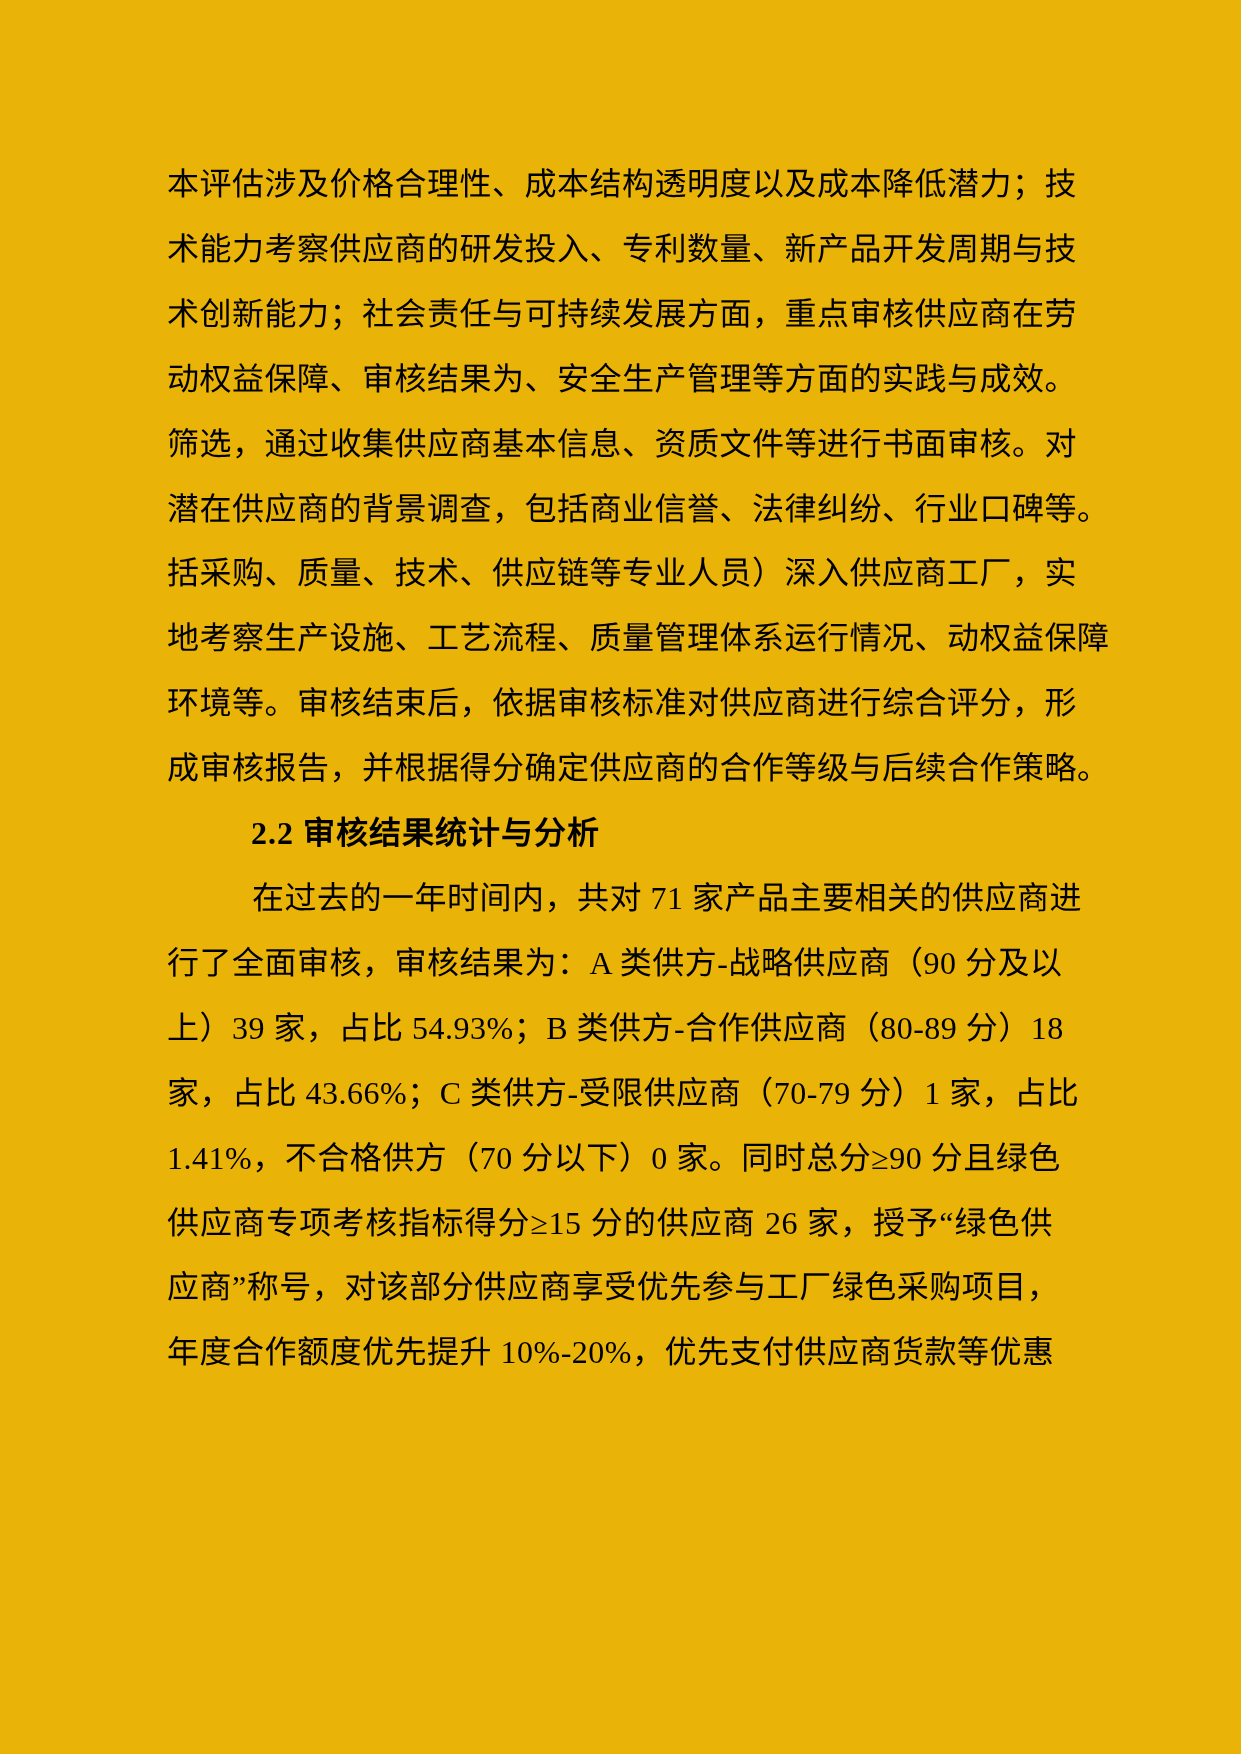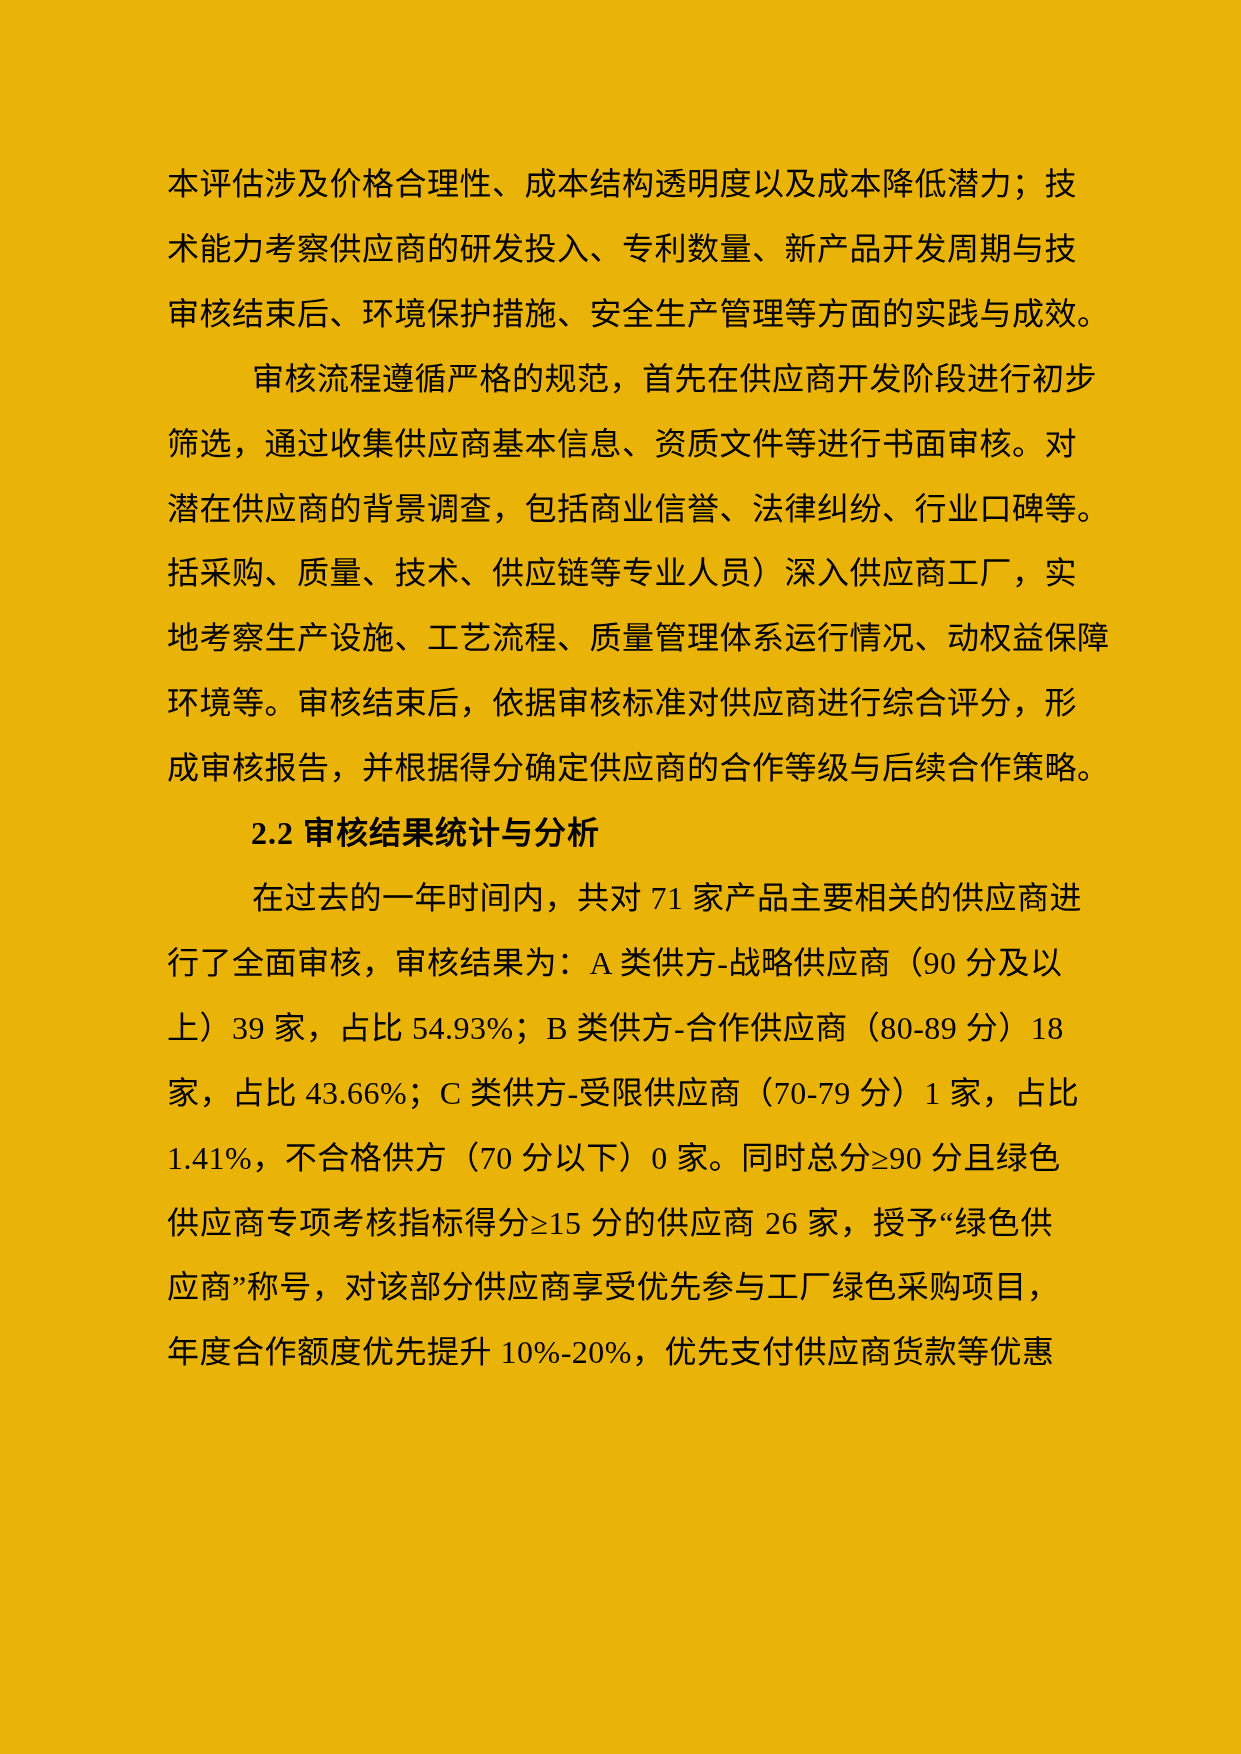--- a/index.html
+++ b/index.html
@@ -47,23 +47,23 @@
   }
 </style>
 </head>
 <body>
 
 <div class="page">
   <div class="content">
 
     <div class="line">本评估涉及价格合理性、成本结构透明度以及成本降低潜力；技</div>
     <div class="line">术能力考察供应商的研发投入、专利数量、新产品开发周期与技</div>
-    <div class="line">审核结束后、环境保护措施、安全生产管理等方面的实践与成效。</div>
+    <div class="line">术创新能力；社会责任与可持续发展方面，重点审核供应商在劳</div>
+    <div class="line">动权益保障、审核结果为、安全生产管理等方面的实践与成效。</div>
 
-    <div class="line indent">审核流程遵循严格的规范，首先在供应商开发阶段进行初步</div>
     <div class="line">筛选，通过收集供应商基本信息、资质文件等进行书面审核。对</div>
     <div class="line">潜在供应商的背景调查，包括商业信誉、法律纠纷、行业口碑等。</div>
     <div class="line">括采购、质量、技术、供应链等专业人员）深入供应商工厂，实</div>
     <div class="line">地考察生产设施、工艺流程、质量管理体系运行情况、动权益保障</div>
     <div class="line">环境等。审核结束后，依据审核标准对供应商进行综合评分，形</div>
     <div class="line">成审核报告，并根据得分确定供应商的合作等级与后续合作策略。</div>
 
     <div class="line heading">2.2 审核结果统计与分析</div>
 
     <div class="line indent">在过去的一年时间内，共对 71 家产品主要相关的供应商进</div>

